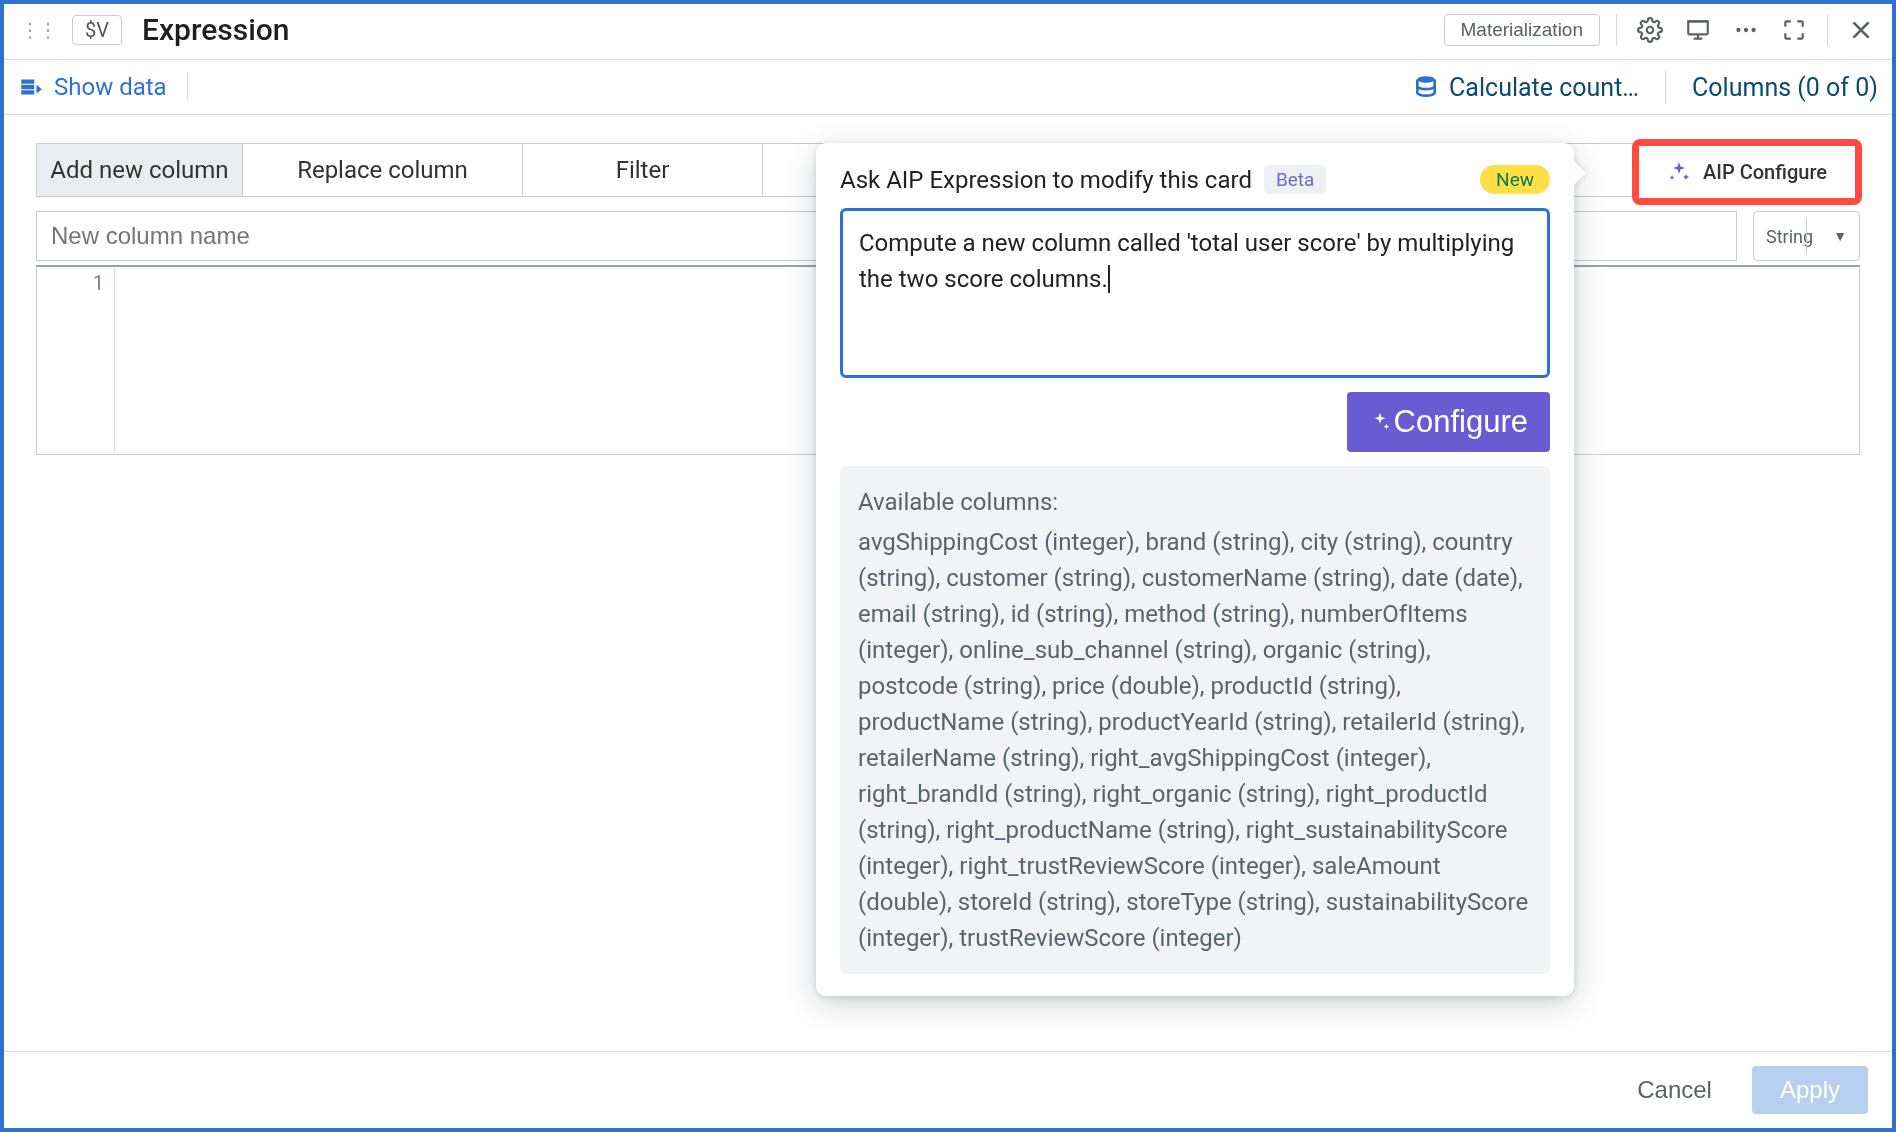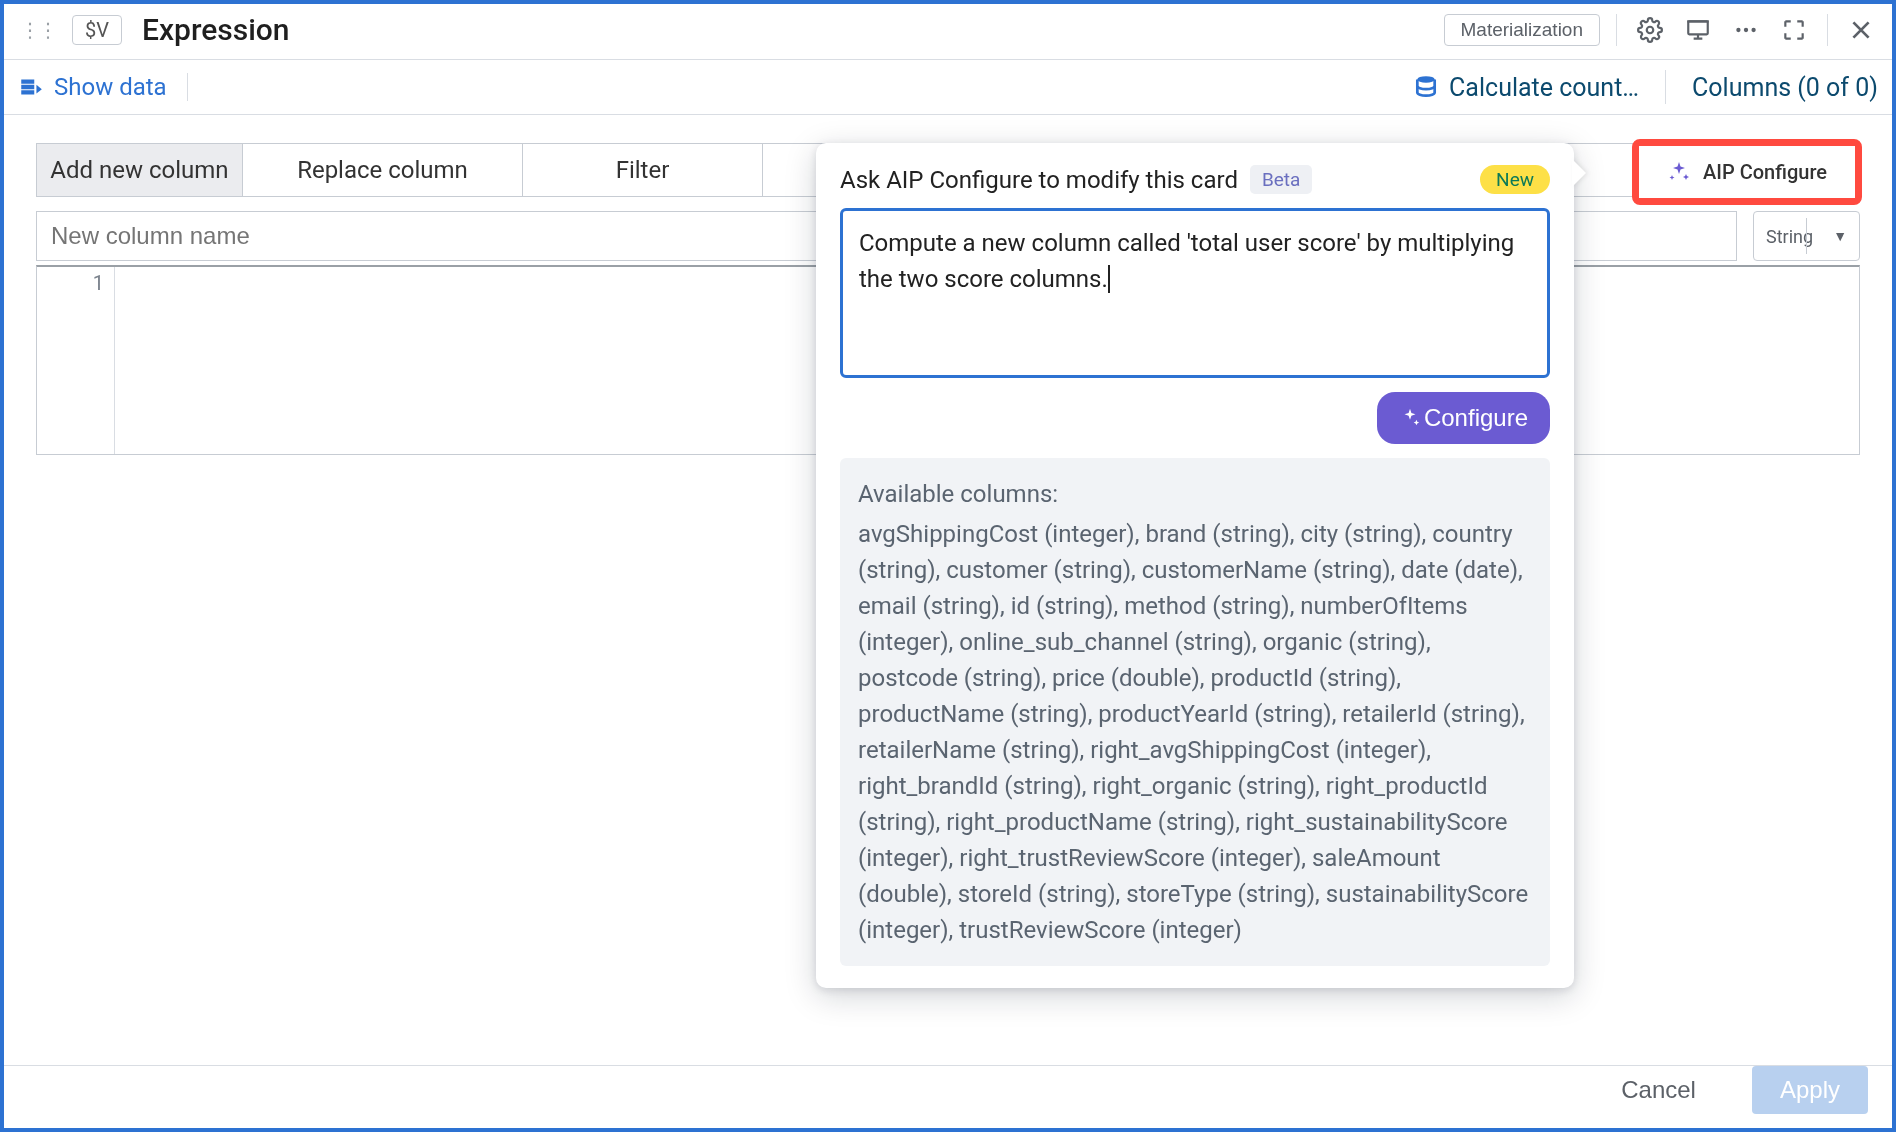--- a/index.html
+++ b/index.html
@@ -275,42 +275,42 @@
     border-right: 2px solid #222;
   }
   .pop-actions { display: flex; justify-content: flex-end; }
   .btn-configure {
     display: flex;
     align-items: center;
     gap: 3px;
     background: #6b5bd2;
     color: #fff;
     border: none;
-    border-radius: 18px;
+    border-radius: 4px;
     padding: 12px 22px;
-    font-size: 24px;
+    font-size: 31px;
     cursor: pointer;
   }
   .btn-configure svg { width: 22px; height: 22px; }
   .avail-box {
     background: #f1f3f6;
     border-radius: 6px;
     padding: 18px 18px;
     color: #5a6470;
     font-size: 24px;
     line-height: 1.5;
   }
   .avail-box .lbl { margin-bottom: 4px; }
 
   
   .footer {
     display: flex;
     justify-content: flex-end;
-    gap: 34px;
-    padding: 0 24px 14px 0;
+    gap: 18px;
+    padding: 14px 24px 14px 0;
     border-top: 1px solid #d9dde3;
   }
   .btn-cancel {
     background: #fff;
     border: none;
     color: #5c6168;
     font-size: 24px;
     padding: 10px 22px;
     cursor: pointer;
   }
@@ -418,21 +418,21 @@
       <div class="aip-btn-right">
         <svg class="sparkle" viewBox="0 0 24 24" fill="#6b5bd2">
             <path d="M12 2l1.5 4.5L18 8l-4.5 1.5L12 14l-1.5-4.5L6 8l4.5-1.5zM19 14l.9 2.1L22 17l-2.1.9L19 20l-.9-2.1L16 17l2.1-.9zM5 15l.7 1.8L7.5 17.5l-1.8.7L5 20l-.7-1.8L2.5 17.5l1.8-.7z"></path>
           </svg>
         <span>AIP Configure</span>
       </div>
     </div>
 
     <div class="popover">
       <div class="pop-head">
-        <span class="pop-title">Ask AIP Configure to modify this card</span>
+        <span class="pop-title">Ask AIP Expression to modify this card</span>
         <span class="badge-beta">Beta</span>
         <span class="pop-head-spacer"></span>
         <span class="badge-new">New</span>
       </div>
 
       <div class="pop-textarea">
         <span>Compute a new column called 'total user score' by multiplying the two score columns.</span><span class="cursor">​</span>
       </div>
 
       <div class="pop-actions">

